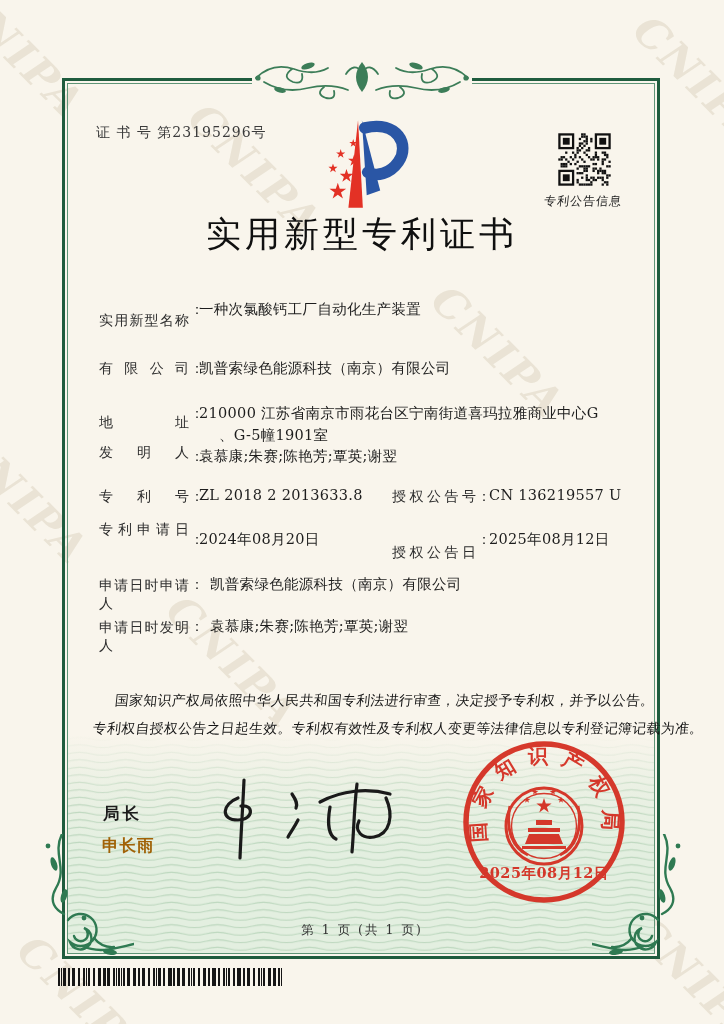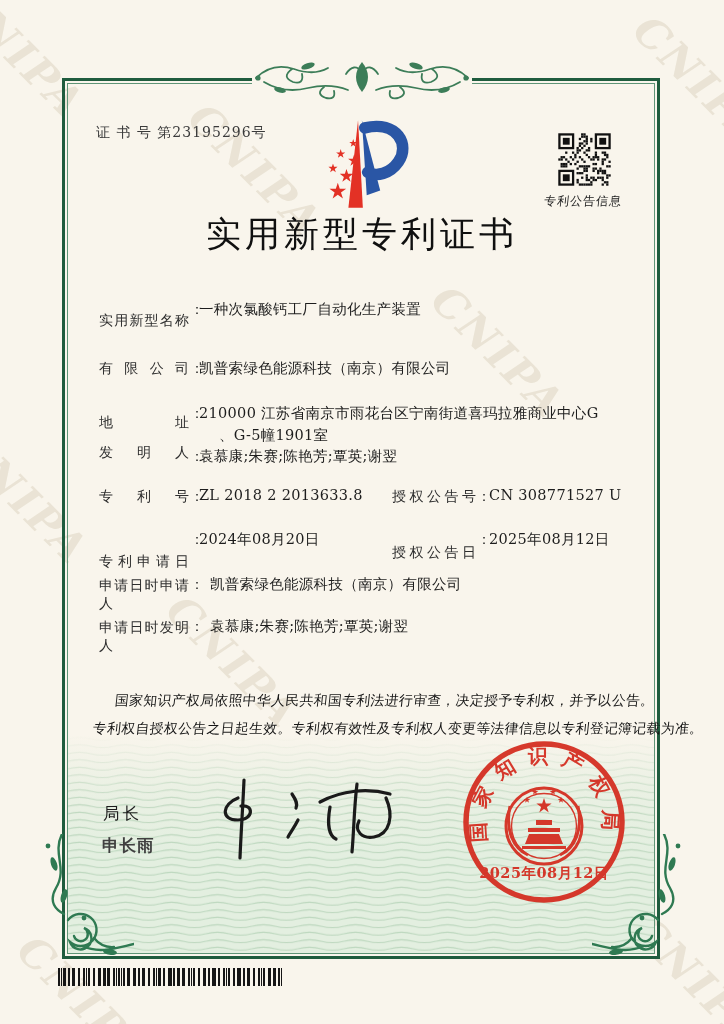--- a/index.html
+++ b/index.html
@@ -31,23 +31,23 @@
        text-align:justify;text-align-last:justify;}
   .lbl.small{font-size:14px;}
   .colon{position:absolute;left:190px;font-size:14px;color:#2e2e2e;}
   .val{position:absolute;left:199px;font-size:14.5px;letter-spacing:0.3px;color:#1d1d1d;white-space:nowrap;}
   .lbl2{position:absolute;left:392px;width:84px;font-size:14px;color:#2e2e2e;
         text-align:justify;text-align-last:justify;font-family:Liberation Serif, serif;}
   .colon2{position:absolute;left:477px;font-size:14px;color:#2e2e2e;}
   .val2{position:absolute;left:489px;font-size:14.5px;letter-spacing:0.3px;color:#1d1d1d;white-space:nowrap;}
   .stmt{position:absolute;font-size:13.8px;letter-spacing:0.4px;color:#161616;transform:skewX(-6deg);white-space:nowrap;}
   .role{position:absolute;left:103px;top:803px;font-family:"Liberation Sans",sans-serif;
-        font-size:16.5px;font-weight:400;letter-spacing:3px;color:#1c1c1c;}
+        font-size:16.5px;font-weight:700;letter-spacing:3px;color:#1c1c1c;}
   .name{position:absolute;left:102px;top:835px;font-family:"Liberation Sans",sans-serif;
-        font-size:16.5px;font-weight:600;letter-spacing:1px;color:#404040;}
+        font-size:16.5px;font-weight:600;letter-spacing:1px;color:#a16207;}
   .sig{position:absolute;left:208px;top:776px;z-index:4;}
   .seal{position:absolute;left:458px;top:736px;z-index:5;opacity:0.93;}
   .footer{position:absolute;left:0;top:922px;width:100%;text-align:center;font-size:12.5px;
           letter-spacing:2px;color:#333;}
   .barcode{position:absolute;left:58px;top:968px;width:224px;height:18px;z-index:3;
      background-image:
        repeating-linear-gradient(90deg,#161616 0 2px,transparent 2px 5px),
        repeating-linear-gradient(90deg,#161616 0 1px,transparent 1px 7px),
        repeating-linear-gradient(90deg,transparent 0 3px,#161616 3px 4px,transparent 4px 11px);}
   .orn-top{position:absolute;left:250px;top:52px;z-index:4;}
@@ -329,24 +329,24 @@
       <span class="lbl" style="top:444px">发明人</span>
       <span class="colon" style="top:448px">：</span>
       <span class="val" style="top:447px">袁慕康;朱赛;陈艳芳;覃英;谢翌</span>
     </div>
     <div>
       <span class="lbl" style="top:488px">专利号</span>
       <span class="colon" style="top:488px">：</span>
       <span class="val" style="top:487px">ZL 2018 2 2013633.8</span>
       <span class="lbl2" style="top:488px">授权公告号</span>
       <span class="colon2" style="top:488px">：</span>
-      <span class="val2" style="top:487px">CN 308771527 U</span>
-    </div>
-    <div>
-      <span class="lbl" style="top:553px">专利申请日</span>
+      <span class="val2" style="top:487px">CN 136219557 U</span>
+    </div>
+    <div>
+      <span class="lbl" style="top:521px">专利申请日</span>
       <span class="colon" style="top:531px">：</span>
       <span class="val" style="top:530px">2024年08月20日</span>
       <span class="lbl2" style="top:544px">授权公告日</span>
       <span class="colon2" style="top:531px">：</span>
       <span class="val2" style="top:530px">2025年08月12日</span>
     </div>
     <div>
       <span class="lbl small" style="top:577px">申请日时申请人</span>
       <span class="colon" style="top:576px">：</span>
       <span class="val" style="top:575px;left:210px">凯普索绿色能源科技（南京）有限公司</span>
@@ -356,20 +356,21 @@
       <span class="colon" style="top:618px">：</span>
       <span class="val" style="top:617px;left:210px">袁慕康;朱赛;陈艳芳;覃英;谢翌</span>
     </div>
 
     <div class="stmt" style="left:115px;top:692px">国家知识产权局依照中华人民共和国专利法进行审查，决定授予专利权，并予以公告。</div>
     <div class="stmt" style="left:93px;top:720px">专利权自授权公告之日起生效。专利权有效性及专利权人变更等法律信息以专利登记簿记载为准。</div>
 
     <div class="role">局长</div>
     <div class="name">申长雨</div>
 
+    <div class="footer">第 1 页 (共 1 页)</div>
 
     <div class="barcode"></div>
   </div>
 
   <svg class="sig" width="190" height="85" viewBox="0 0 190 85">
     <g fill="none" stroke="#1a1a1a" stroke-width="3.2" stroke-linecap="round">
       <path d="M30 22 C14 28 12 44 30 44 C46 44 46 28 33 30"></path>
       <path d="M36 4 C35 28 33 56 32 82"></path>
       <path d="M84 18 C88 24 90 28 88 32"></path>
       <path d="M90 44 C86 52 82 57 80 61"></path>

